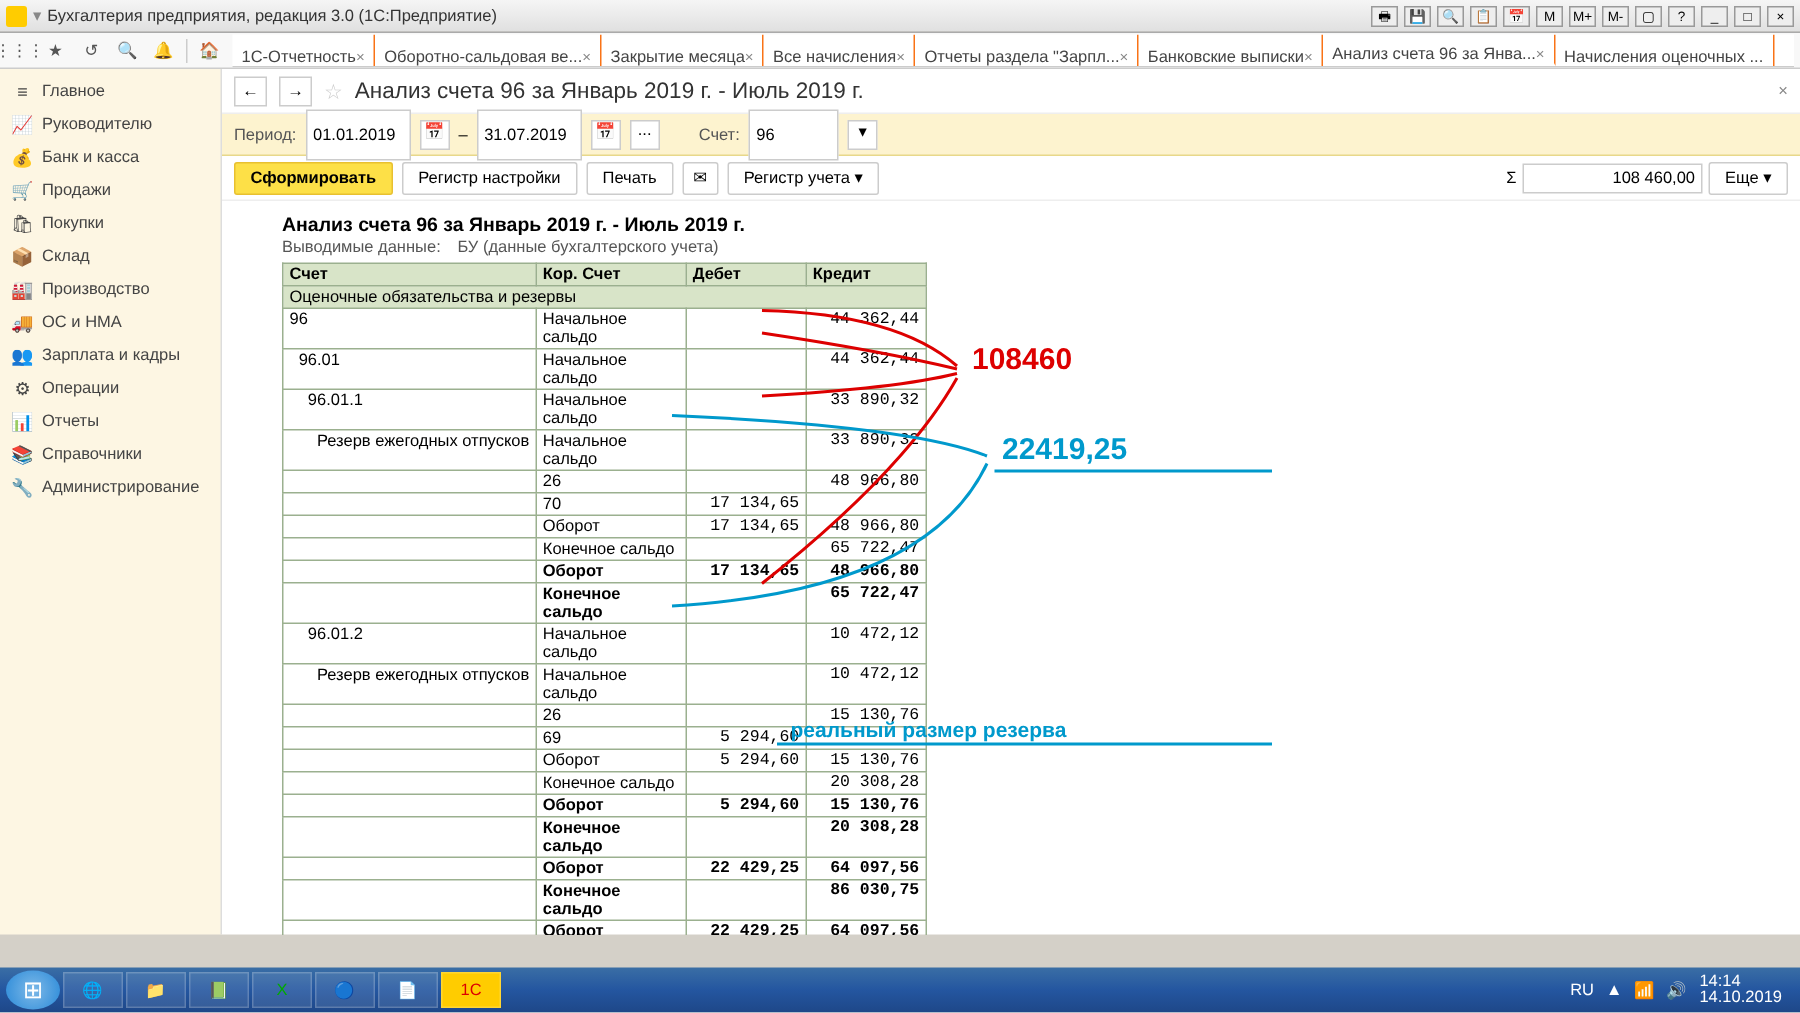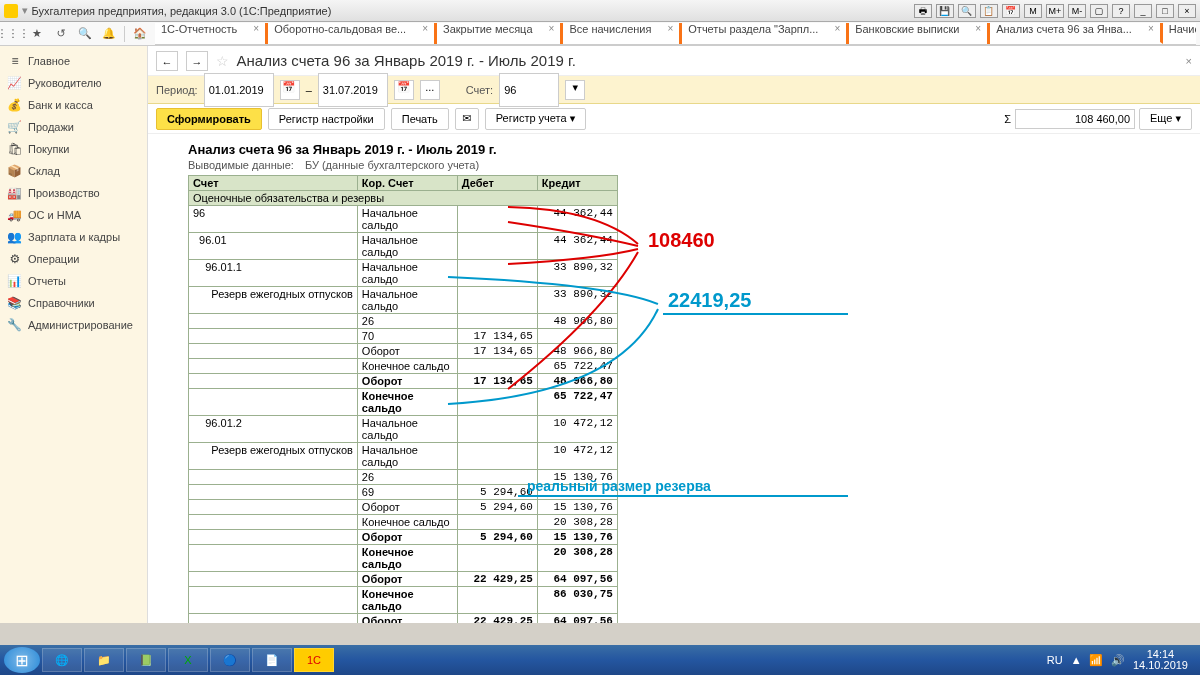--- a/index.html
+++ b/index.html
@@ -4,21 +4,21 @@
 <style>
 *{box-sizing:border-box;margin:0;padding:0;font-family:Arial,sans-serif;font-size:11px}
 body{background:#d4d0c8;width:1200px;height:675px;overflow:hidden;position:relative}
 .titlebar{height:22px;background:linear-gradient(#f5f5f5,#e0e0e0);border-bottom:1px solid #aaa;display:flex;align-items:center;padding:0 4px;gap:4px}
 .titlebar .logo{width:14px;height:14px;background:#ffcc00;border-radius:2px}
 .titlebar .title{flex:1;color:#333;font-size:11px}
 .titlebar .sysbtn{width:18px;height:14px;background:#eee;border:1px solid #999;font-size:9px;text-align:center;line-height:12px;cursor:pointer}
 .toolbar-top{height:24px;background:#f8f8f8;border-bottom:1px solid #ccc;display:flex;align-items:center;padding:0 4px;gap:6px}
 .toolbar-top .tb-icon{width:18px;height:18px;display:flex;align-items:center;justify-content:center;color:#555;cursor:pointer}
 .tabs{height:22px;background:#fff;border-bottom:1px solid #ccc;display:flex;align-items:stretch;overflow:hidden}
-.tab{border-right:3px solid #f97316;padding:0 6px;display:flex;align-items:flex-start;gap:16px;font-size:10px;color:#444;white-space:nowrap;cursor:pointer}
+.tab{border-right:1px solid #f97316;padding:0 6px;display:flex;align-items:flex-end;gap:0;font-size:10px;color:#444;white-space:nowrap;cursor:pointer}
 .tab.active{background:#fff;border-bottom:2px solid #fff}
 .tab .x{color:#888;font-size:10px}
 .workspace{display:flex;height:calc(100% - 68px - 30px)}
 .sidebar{width:148px;background:#fdf6e3;border-right:1px solid #ddd;padding:4px 0}
 .sidebar .item{display:flex;align-items:center;gap:6px;padding:4px 8px;color:#444;cursor:pointer}
 .sidebar .ico{width:14px;height:14px;display:flex;align-items:center;justify-content:center;font-size:12px}
 .main{flex:1;background:#fff;display:flex;flex-direction:column;overflow:hidden}
 .page-header{height:30px;display:flex;align-items:center;gap:8px;padding:0 8px;border-bottom:1px solid #eee}
 .page-header .navbtn{width:22px;height:20px;border:1px solid #ccc;background:#fff;text-align:center;line-height:18px;cursor:pointer}
 .page-header .star{color:#ccc;font-size:14px}
@@ -375,18 +375,18 @@
   <div class="tbtn">📗</div>
   <div class="tbtn" style="color:#0a0">X</div>
   <div class="tbtn">🔵</div>
   <div class="tbtn">📄</div>
   <div class="tbtn" style="background:#ffcc00;color:#d00">1C</div>
   <div class="tray">
     <span>RU</span>
     <span>▲</span>
     <span>📶</span>
     <span>🔊</span>
-    <div style="text-align:center;line-height:11px">
+    <div style="text-align:left;line-height:11px">
       <div>14:14</div>
       <div>14.10.2019</div>
     </div>
   </div>
 </div>
 
 </body></html>

